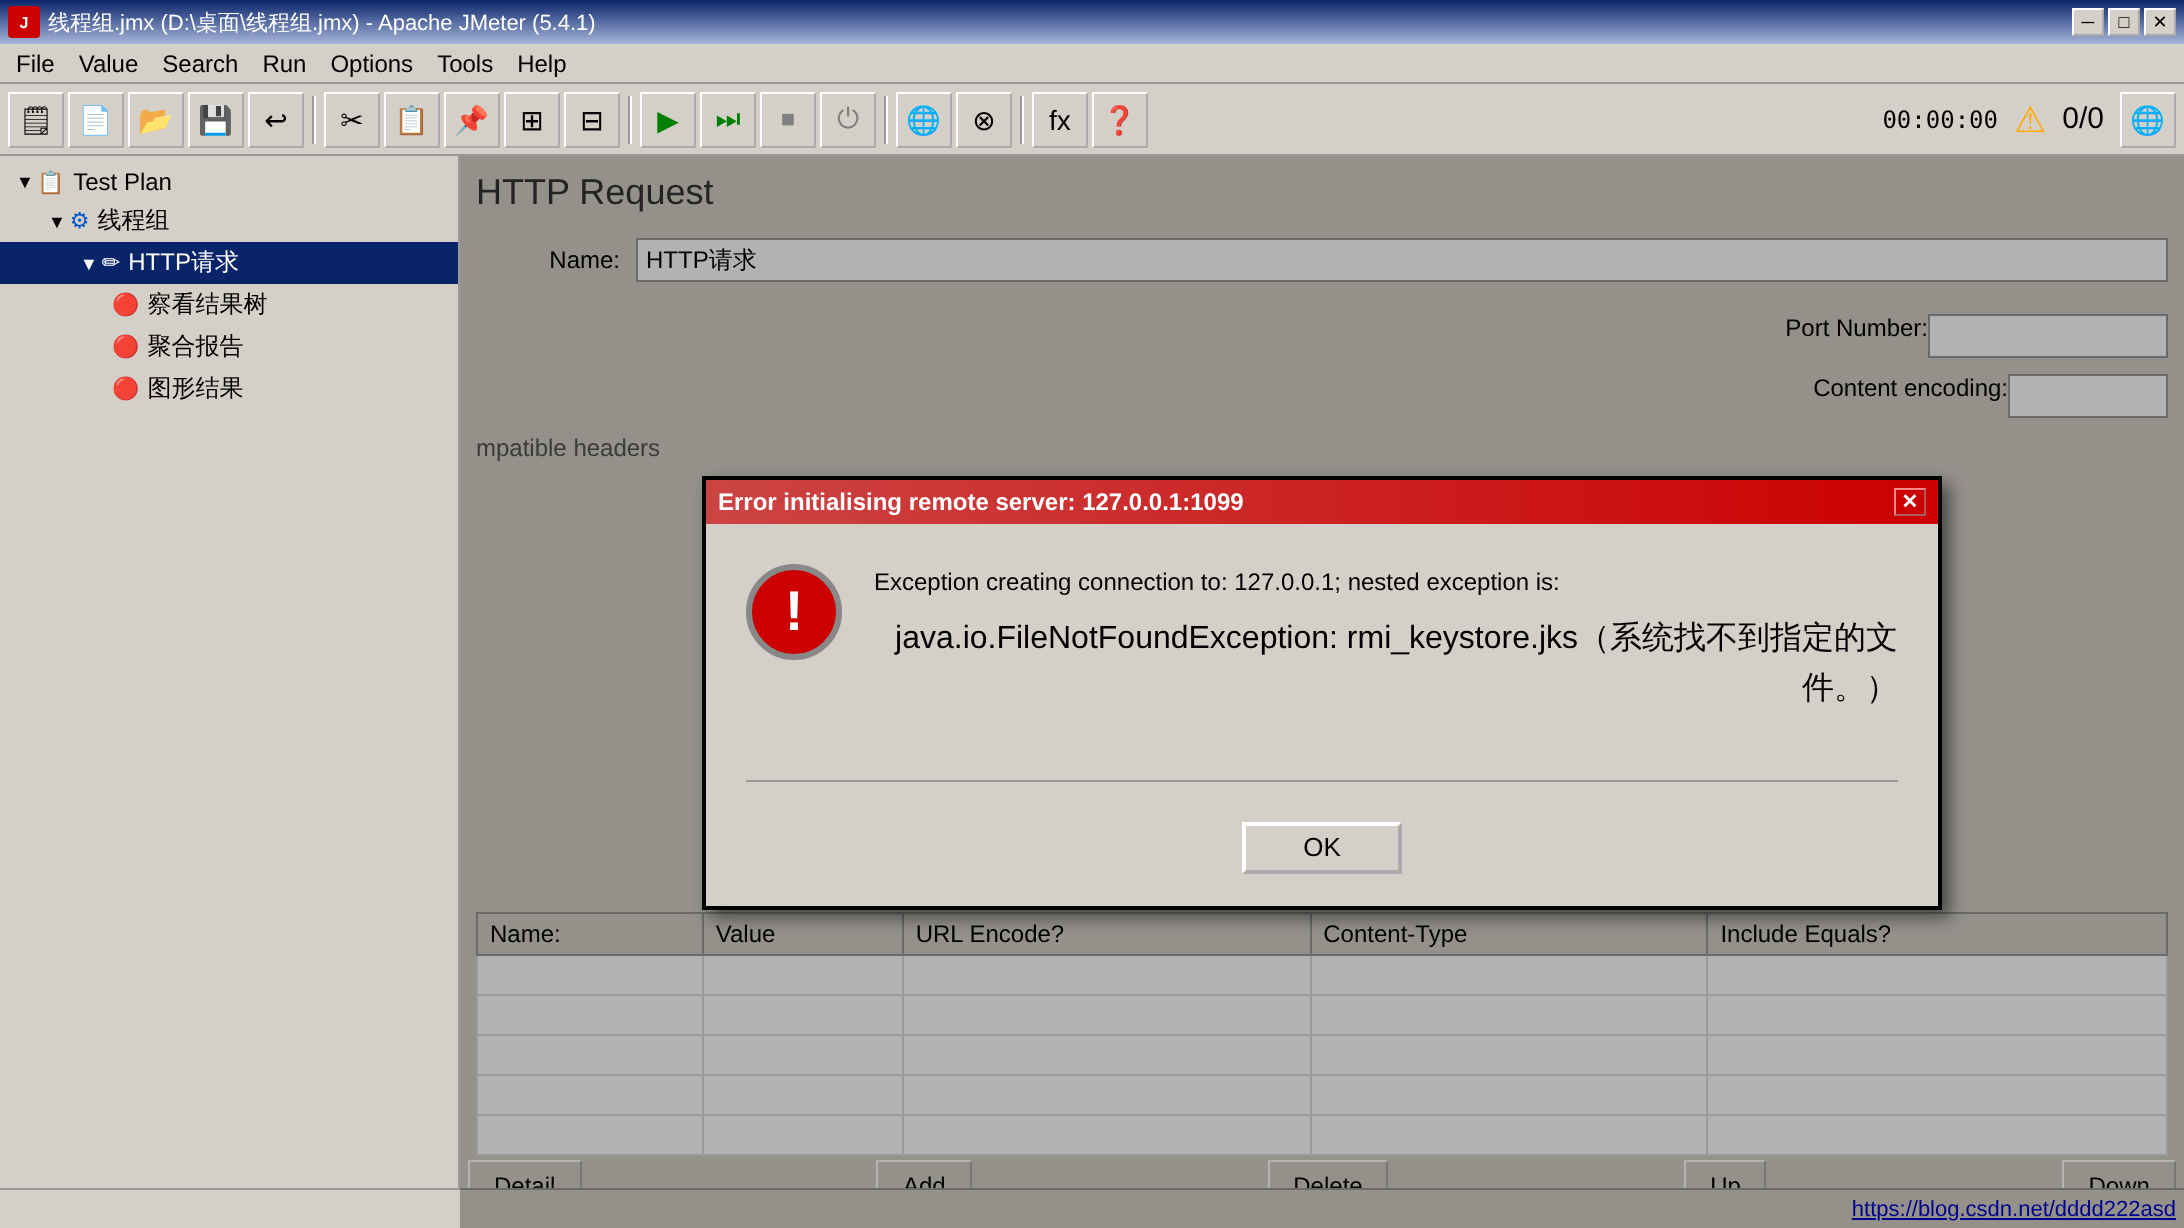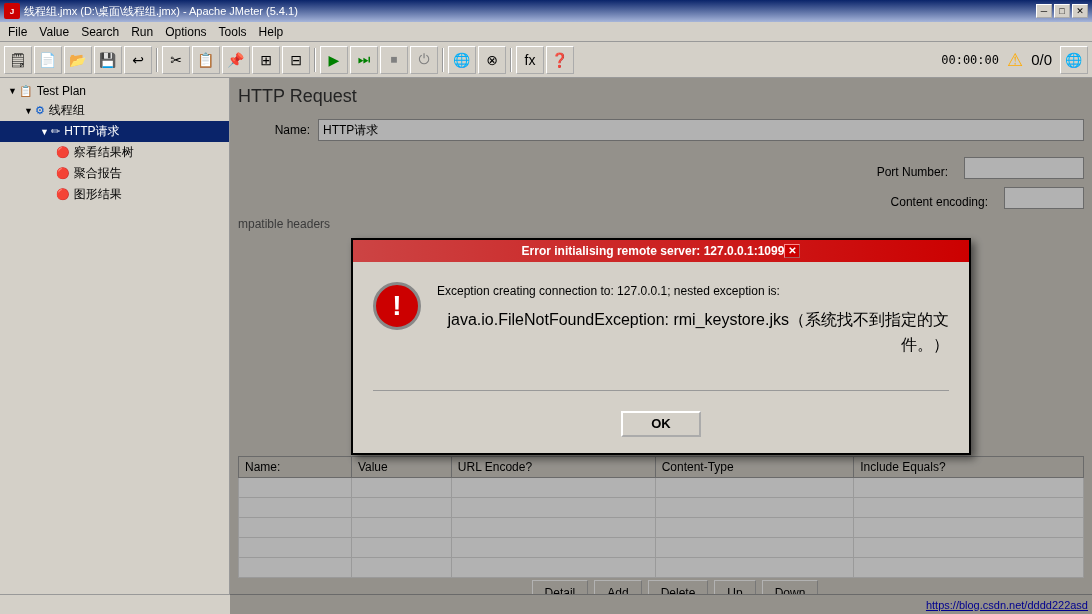--- a/index.html
+++ b/index.html
@@ -194,22 +194,22 @@
 
     .section-row {
       display: flex;
       align-items: center;
       gap: 8px;
       margin: 8px 0;
       flex-wrap: wrap;
     }
     .section-field {
       display: flex;
-      align-items: flex-end;
-      gap: 16px;
+      align-items: flex-start;
+      gap: 0;
     }
     .field-input {
       width: 120px;
       height: 22px;
       border: 1px solid #999;
       background: white;
       padding: 2px 4px;
       font-size: 12px;
     }
     .field-label {
@@ -242,24 +242,23 @@
       height: 20px;
     }
 
     
     .bottom-bar {
       position: absolute;
       bottom: 4px;
       left: 0;
       right: 0;
       display: flex;
-      justify-content: center;
+      justify-content: space-between;
       gap: 6px;
       padding: 4px;
-      margin-left: 28px;
     }
     .action-btn {
       height: 26px;
       padding: 0 12px;
       background: #d4d0c8;
       border: 1px outset #fff;
       cursor: pointer;
       font-size: 12px;
       font-family: inherit;
     }
@@ -303,21 +302,21 @@
       background: #d4d0c8;
       border: 2px solid #000;
       box-shadow: 4px 4px 8px rgba(0,0,0,0.5);
     }
     .modal-titlebar {
       background: linear-gradient(to right, #c44, #c00);
       color: white;
       height: 22px;
       display: flex;
       align-items: center;
-      justify-content: center;
+      justify-content: space-between;
       padding: 0 6px;
       font-size: 12px;
       font-weight: bold;
     }
     .modal-close-btn {
       width: 16px;
       height: 14px;
       background: #cc0000;
       border: 1px outset #ff8888;
       color: white;
@@ -373,21 +372,21 @@
       padding: 12px 20px 16px;
     }
     .modal-ok-btn {
       width: 80px;
       height: 26px;
       background: #d4d0c8;
       border: 2px outset #fff;
       cursor: pointer;
       font-size: 13px;
       font-family: inherit;
-      font-weight: bold;
+      font-weight: normal;
     }
 
     
     .warn-icon {
       color: #ffaa00;
       font-size: 18px;
     }
 
     
     .icon-red { color: #cc0000; }

